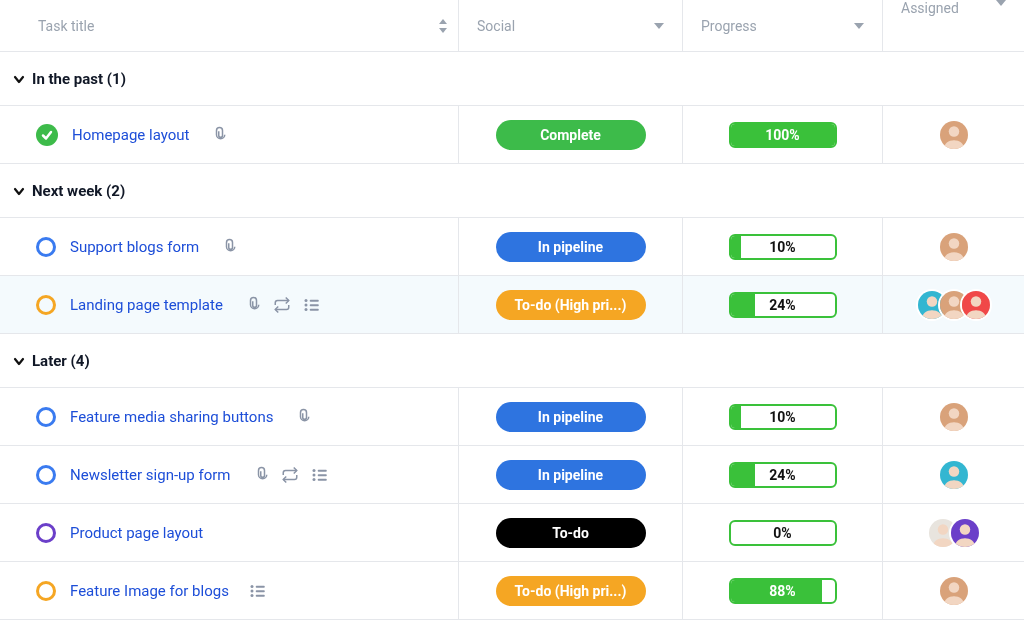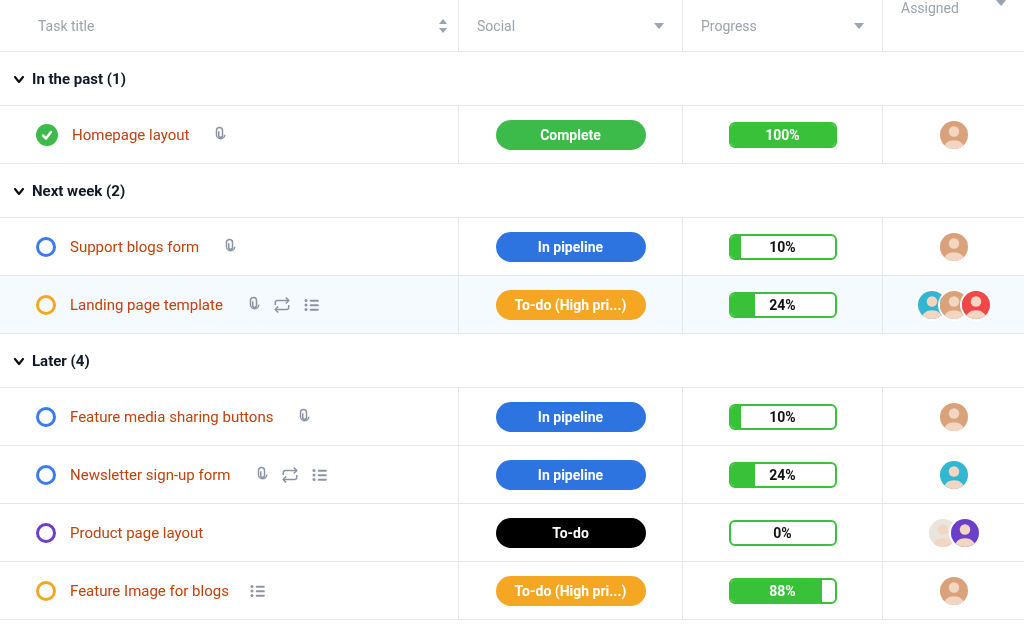--- a/index.html
+++ b/index.html
@@ -43,21 +43,21 @@
   }
   .status-circle {
     width:20px; height:20px; border-radius:50%;
     border: 3px solid; display:inline-block; flex-shrink:0;
   }
   .status-check {
     width:22px; height:22px; border-radius:50%; background:#3dbb4a;
     display:flex; align-items:center; justify-content:center; flex-shrink:0;
   }
   .status-check svg { display:block; }
-  .task-name { color:#c2410c; }
+  .task-name { color:#1d4ed8; }
   .task-icons { display:flex; gap:12px; color:#8a94a6; margin-left: 6px;}
   .task-icons svg { display:block; }
 
   .stage-cell { flex:0 0 224px; display:flex; align-items:center; justify-content:center; border-left:1px solid #e5e7eb; height:100%;}
   .stage-pill {
     min-width: 150px; height:30px; border-radius:15px;
     display:flex; align-items:center; justify-content:center;
     color:#fff; font-weight:700; font-size:14px; padding: 0 18px;
     white-space:nowrap;
   }

